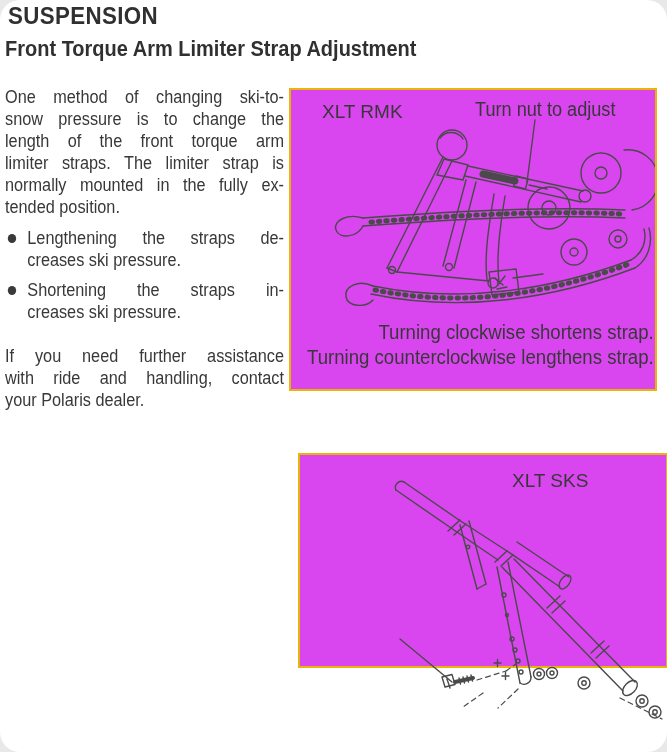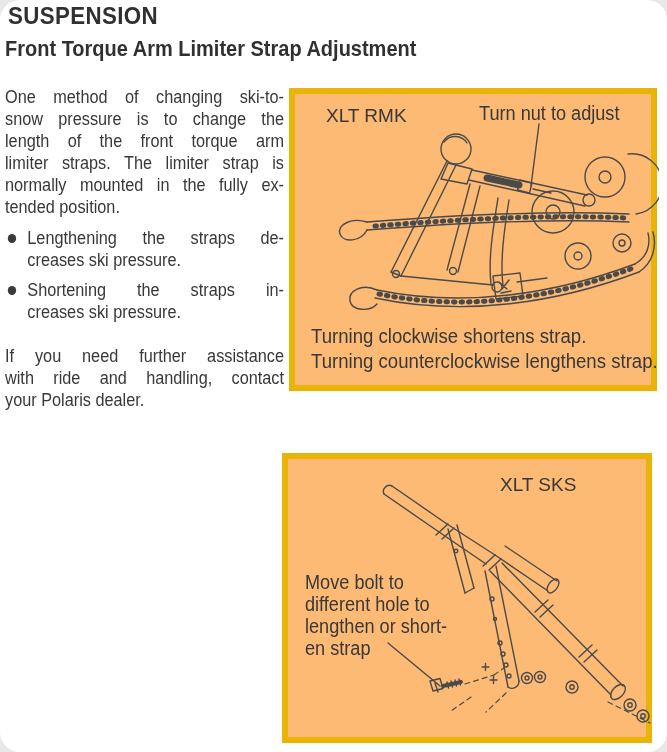--- a/index.html
+++ b/index.html
@@ -10,23 +10,23 @@
   .cx{transform:scaleX(0.93);transform-origin:0 0;white-space:nowrap;}
   .h1{position:absolute;left:8px;top:2px;font-size:24px;font-weight:bold;color:#303030;letter-spacing:.4px;}
   .h2{position:absolute;left:5px;top:37px;font-size:21.5px;font-weight:bold;color:#303030;}
   .column{position:absolute;left:5px;top:86px;width:300px;transform:scaleX(0.93);transform-origin:0 0;font-size:17.5px;line-height:22px;}
   .jline{text-align:justify;text-align-last:justify;height:22px;}
   .lline{text-align:left;height:22px;}
   .bullets{margin-top:9px;}
   .bullet-item{position:relative;padding-left:24px;margin-bottom:8px;}
   .dot{position:absolute;left:3px;top:7px;width:9px;height:9px;border-radius:50%;background:#3a3a3a;}
   .closing{margin-top:22px;}
-  .figure{position:absolute;background:#fdba74;border:6px solid #eab308;box-sizing:border-box;}
+  .figure{position:absolute;background:#d946ef;border:2px solid #eab308;box-sizing:border-box;text-align:right;}
   #fig-rmk{left:289px;top:88px;width:368px;height:303px;}
-  #fig-sks{left:282px;top:453px;width:370px;height:290px;}
+  #fig-sks{left:298px;top:453px;width:370px;height:215px;}
   .fig-svg{position:absolute;left:0;top:0;}
   .model-label{position:absolute;font-size:19px;color:#383838;}
   .callout{position:absolute;font-size:19.5px;color:#383838;}
   .caption{position:absolute;left:16px;top:230px;font-size:20px;line-height:25px;color:#383838;}
   .sks-callout{position:absolute;left:17px;top:112px;font-size:19.5px;line-height:22px;color:#383838;}
   .stroke{stroke:#4a4a4a;fill:none;stroke-width:1.4;stroke-linecap:round;stroke-linejoin:round;}
   .hatch{stroke-width:5;stroke-dasharray:1.5 6;}
   .dash{stroke-dasharray:5 4;stroke-width:1.2;}
 </style>
 </head>
@@ -206,21 +206,15 @@
         </g>
         <g>
           <circle cx="239" cy="219" r="5.5"></circle>
             <circle cx="239" cy="219" r="2"></circle>
           <circle cx="252" cy="218" r="5.5"></circle>
             <circle cx="252" cy="218" r="2"></circle>
         </g>
       </g>
     </svg>
     <div class="model-label" style="left:212px;top:15px;">XLT SKS</div>
-    <div class="sks-callout">
-      <div class="cx">Move bolt to</div>
-      <div class="cx">different hole to</div>
-      <div class="cx">lengthen or short-</div>
-      <div class="cx">en strap</div>
-    </div>
   </div>
 
 </div>
 
 </body></html>

